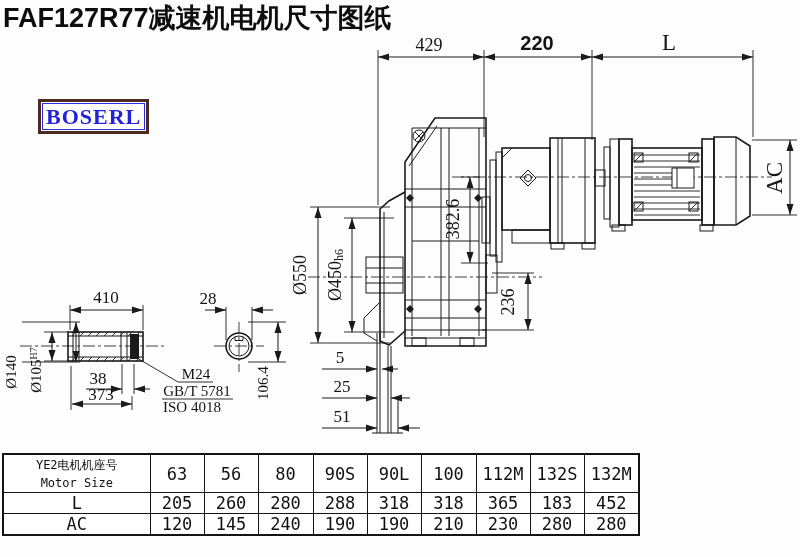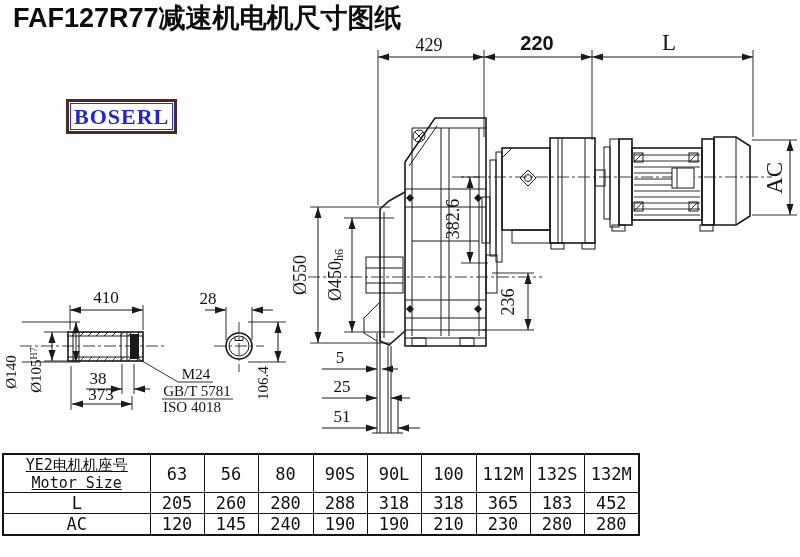--- a/index.html
+++ b/index.html
@@ -1,26 +1,26 @@
 <!DOCTYPE html>
 <html><head>
 <meta charset="utf-8">
 <style>
   html,body{margin:0;padding:0;width:800px;height:557px;overflow:hidden;background:#fdfdfd;position:relative;}
   body{font-family:"Liberation Sans",sans-serif;}
-  .title{position:absolute;left:13px;top:0px;font-size:27px;font-weight:800;color:#0d0d0d;white-space:nowrap;font-family:"Liberation Sans",sans-serif;}
-  .logo{position:absolute;left:38px;top:99px;border:3px solid #4a2a22;background:#fff;padding:1px;margin-left:28px;}
+  .title{position:absolute;left:3px;top:0px;font-size:27px;font-weight:800;color:#0d0d0d;white-space:nowrap;font-family:"Liberation Sans",sans-serif;}
+  .logo{position:absolute;left:38px;top:99px;border:3px solid #4a2a22;background:#fff;padding:1px;}
   .logo-inner{display:block;border:1px solid #2a2ae0;font-family:"Liberation Serif",serif;font-weight:700;font-size:22px;color:#2222dd;padding:0 3px;line-height:25px;letter-spacing:1px;}
   .drawing{position:absolute;left:0;top:0;}
   .tablewrap{position:absolute;left:2px;top:453px;}
   table{border-collapse:collapse;table-layout:fixed;border:2px solid #141414;background:#fff;}
   td{border:1px solid #141414;text-align:center;vertical-align:middle;color:#111;font-family:"DejaVu Sans Mono",monospace;padding:0;}
   tr.hdr td{height:37px;font-size:17px;}
   tr.data td{height:19px;font-size:17px;}
-  .hcell{font-size:15px;line-height:18px;text-decoration:underline;}
+  .hcell{font-size:12px;line-height:18px;}
   
   .o{fill:none;stroke:#1a1a1a;stroke-width:1.6;}
   .i{fill:none;stroke:#1a1a1a;stroke-width:1;}
   .d{fill:none;stroke:#1a1a1a;stroke-width:1;}
   .e{fill:none;stroke:#1a1a1a;stroke-width:0.9;}
   .c{fill:none;stroke:#2b2b2b;stroke-width:0.9;stroke-dasharray:12 3 3 3;}
   .f{fill:#1a1a1a;stroke:none;}
   .w{fill:#fff;stroke:#1a1a1a;stroke-width:1;}
   text{fill:#141414;}
   .ts{font-family:"Liberation Serif",serif;font-size:18px;}

